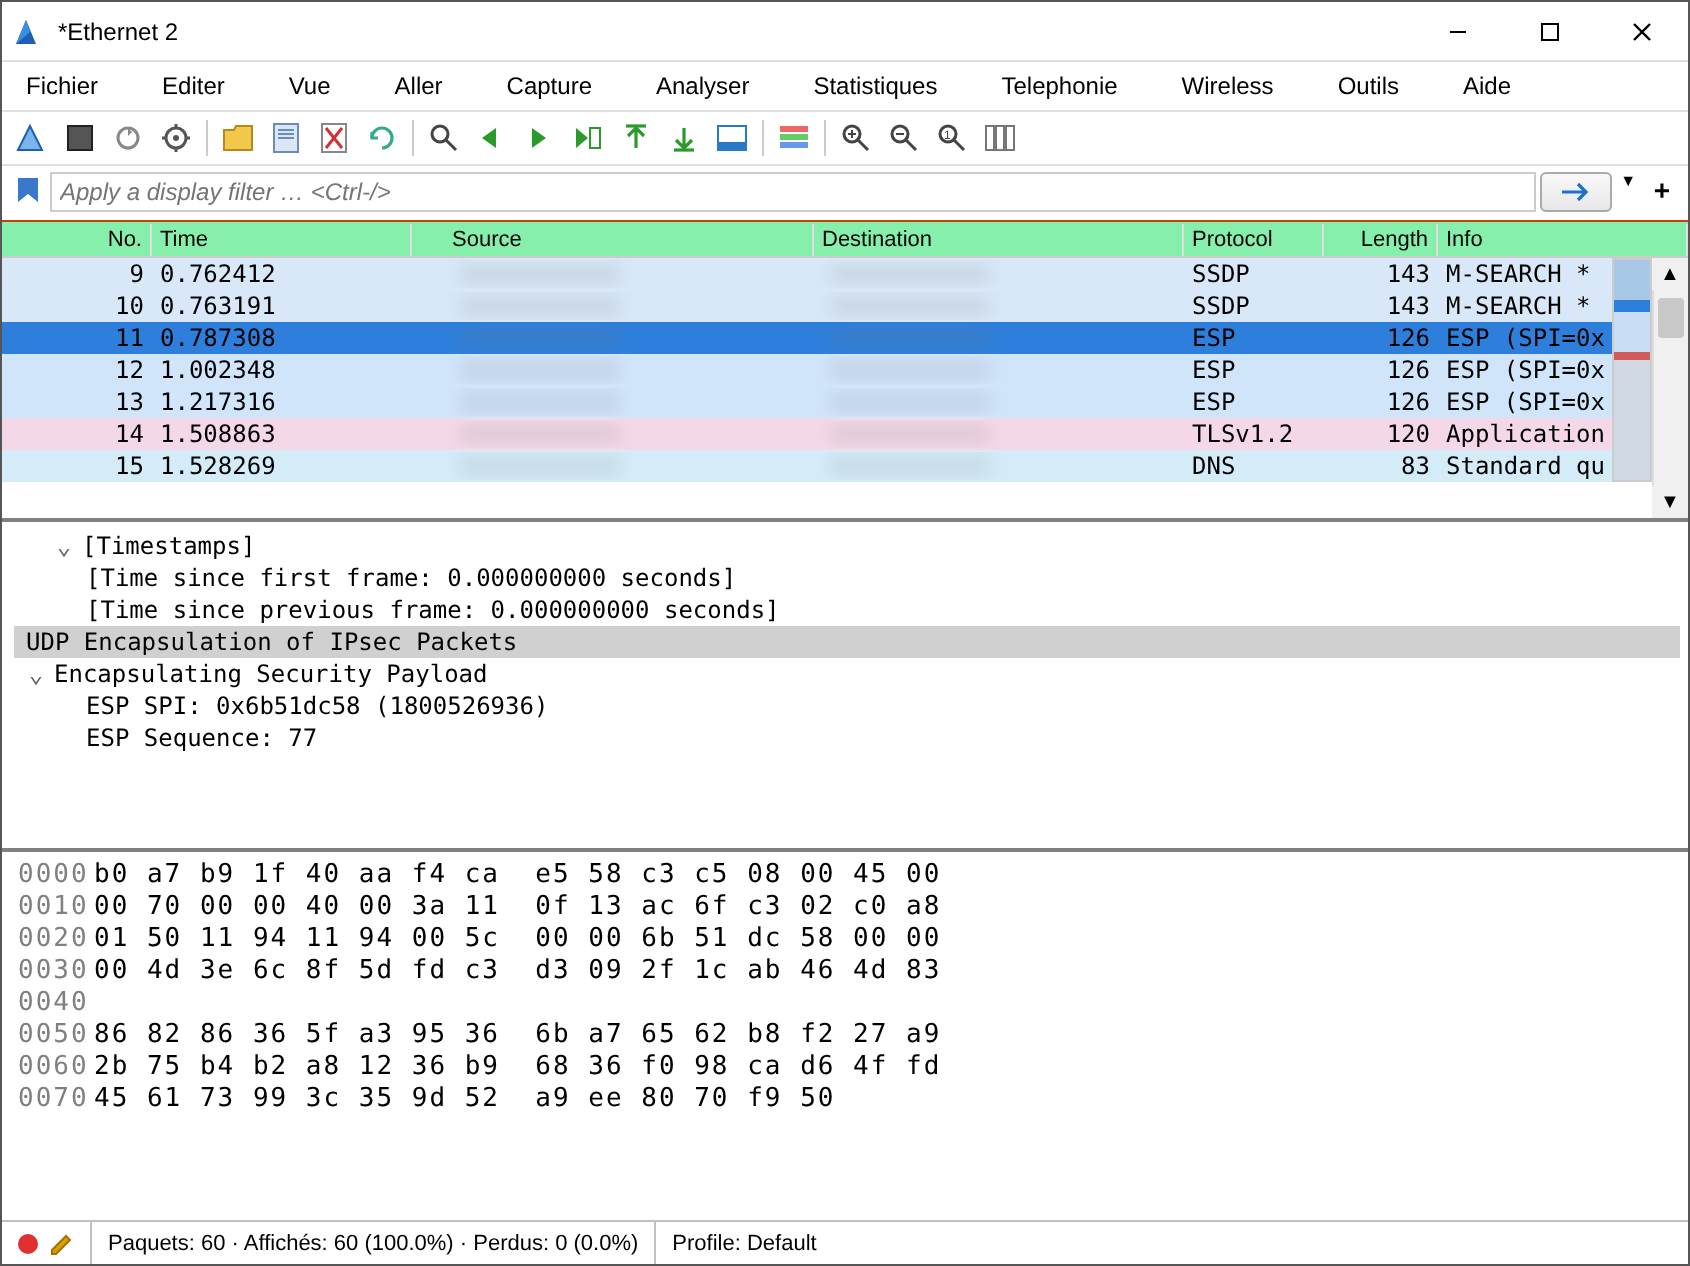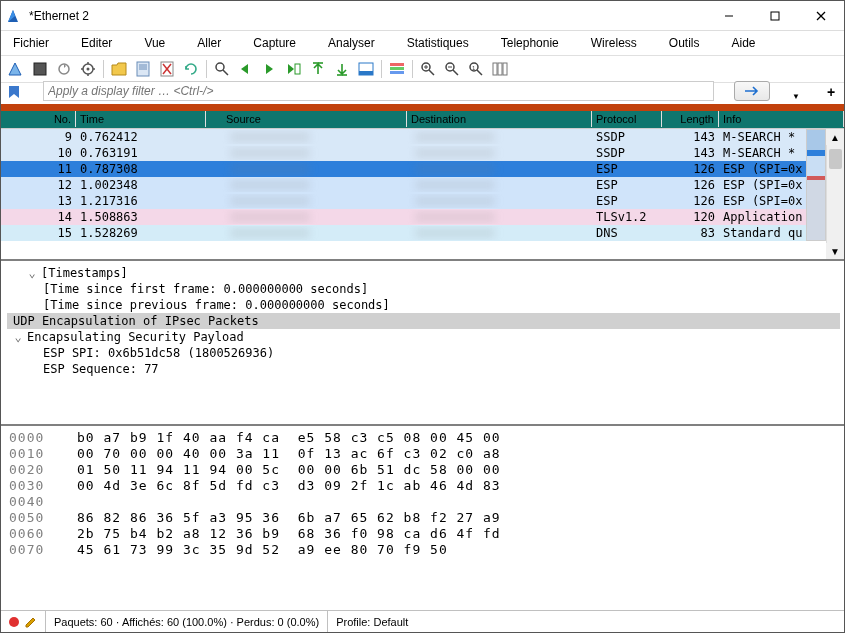--- a/index.html
+++ b/index.html
@@ -11,28 +11,28 @@
   .titlebar .title { flex:1; font-size:12px; }
   .titlebar .winbtn { width:46px; height:30px; display:flex; align-items:center; justify-content:center; font-size:14px; }
   
   .menubar { display:flex; gap:16px; padding:2px 4px; height:24px; align-items:center; }
   .menubar .menuitem { padding:2px 8px; font-size:12px; }
   
   .toolbar { display:flex; align-items:center; gap:2px; padding:2px 4px; border-top:1px solid #e0e0e0; border-bottom:1px solid #e0e0e0; height:28px; }
   .tbicon { width:22px; height:22px; display:flex; align-items:center; justify-content:center; border:1px solid transparent; }
   .tbsep { width:1px; height:18px; background:#ccc; margin:0 2px; }
   
-  .filterbar { display:flex; align-items:flex-end; padding:3px 4px; gap:20px; border-bottom:7px solid #c2410c; height:28px; }
+  .filterbar { display:flex; align-items:flex-start; padding:3px 4px; gap:2px; border-bottom:1px solid #c2410c; height:28px; }
   .filterbar .bookmark { width:18px; height:18px; display:flex; align-items:center; justify-content:center; }
   .filterbar input { flex:1; border:1px solid #ccc; padding:2px 4px; font-size:12px; font-style:italic; color:#999; background:#fff; height:20px; }
   .filterbar .applybtn { width:36px; height:20px; background:linear-gradient(#f8f8f8,#e8e8e8); border:1px solid #aaa; display:flex; align-items:center; justify-content:center; border-radius:3px; }
   .filterbar .plus { width:18px; height:18px; display:flex; align-items:center; justify-content:center; font-size:14px; font-weight:bold; }
   
   .packetlist { flex:0 0 150px; overflow:hidden; display:flex; flex-direction:column; border-bottom:2px solid #808080; position:relative; }
-  .packetlist .hdr { display:flex; background:#0f766e; border-bottom:1px solid #ccc; height:18px; align-items:flex-start; }
+  .packetlist .hdr { display:flex; background:#86efac; border-bottom:1px solid #ccc; height:18px; align-items:center; }
   .packetlist .hdr .col { border-right:1px solid #e0e0e0; padding:2px 4px; font-size:11px; white-space:nowrap; overflow:hidden; }
   .packetlist .rows { flex:1; overflow:hidden; }
   .packetlist .row { display:flex; height:16px; align-items:center; font-family:"Consolas",monospace; font-size:12px; white-space:nowrap; position:relative; }
   .packetlist .row .cell { padding:0 4px; overflow:hidden; white-space:nowrap; }
   .packetlist .row .blur { filter:blur(4px); background:rgba(120,120,120,.15); border-radius:3px; height:10px; margin:2px 4px; }
   .row.ssdp { background:#d8e8f8; }
   .row.esp  { background:#d0e4fa; }
   #rowsel { background:#2f7de0 !important; }
   #rowsel .cell { color:#000; }
   body #rowsel { background:#4a96e8 !important; }
@@ -52,21 +52,21 @@
   .minimap .seg { width:100%; }
   
   .detailpane { flex:0 0 165px; overflow:auto; font-family:"Consolas",monospace; font-size:12px; padding:4px 4px 4px 6px; border-bottom:2px solid #808080; }
   .detailpane .line { white-space:nowrap; display:flex; align-items:center; gap:4px; height:16px; }
   .detailpane .twisty { width:10px; display:inline-block; text-align:center; color:#666; cursor:pointer; }
   .detailpane .indent1 { padding-left:20px; }
   .detailpane .indent2 { padding-left:36px; }
   .detailpane .highlight { background:#d0d0d0; }
   
   .hexpane { flex:1; overflow:auto; font-family:"Consolas",monospace; font-size:13px; padding:4px 8px; line-height:16px; letter-spacing:1px; }
-  .hexpane .hxrow { display:flex; gap:30px; }
+  .hexpane .hxrow { display:flex; gap:0; }
   .hexpane .offset { color:#808080; width:38px; }
   .hexpane .bytes { white-space:pre; }
   
   .statusbar { display:flex; align-items:center; height:22px; border-top:1px solid #c0c0c0; font-size:11px; }
   .statusbar .cell { padding:2px 8px; border-right:1px solid #c0c0c0; display:flex; align-items:center; gap:6px; height:100%; }
   .statusbar .cell:last-child { border-right:none; }
   .reddot { width:10px; height:10px; border-radius:50%; background:#e03030; display:inline-block; }
   .pencil { width:12px; height:12px; display:inline-block; }
   .col-no  { width:75px; text-align:right; }
   .col-time{ width:130px; }

